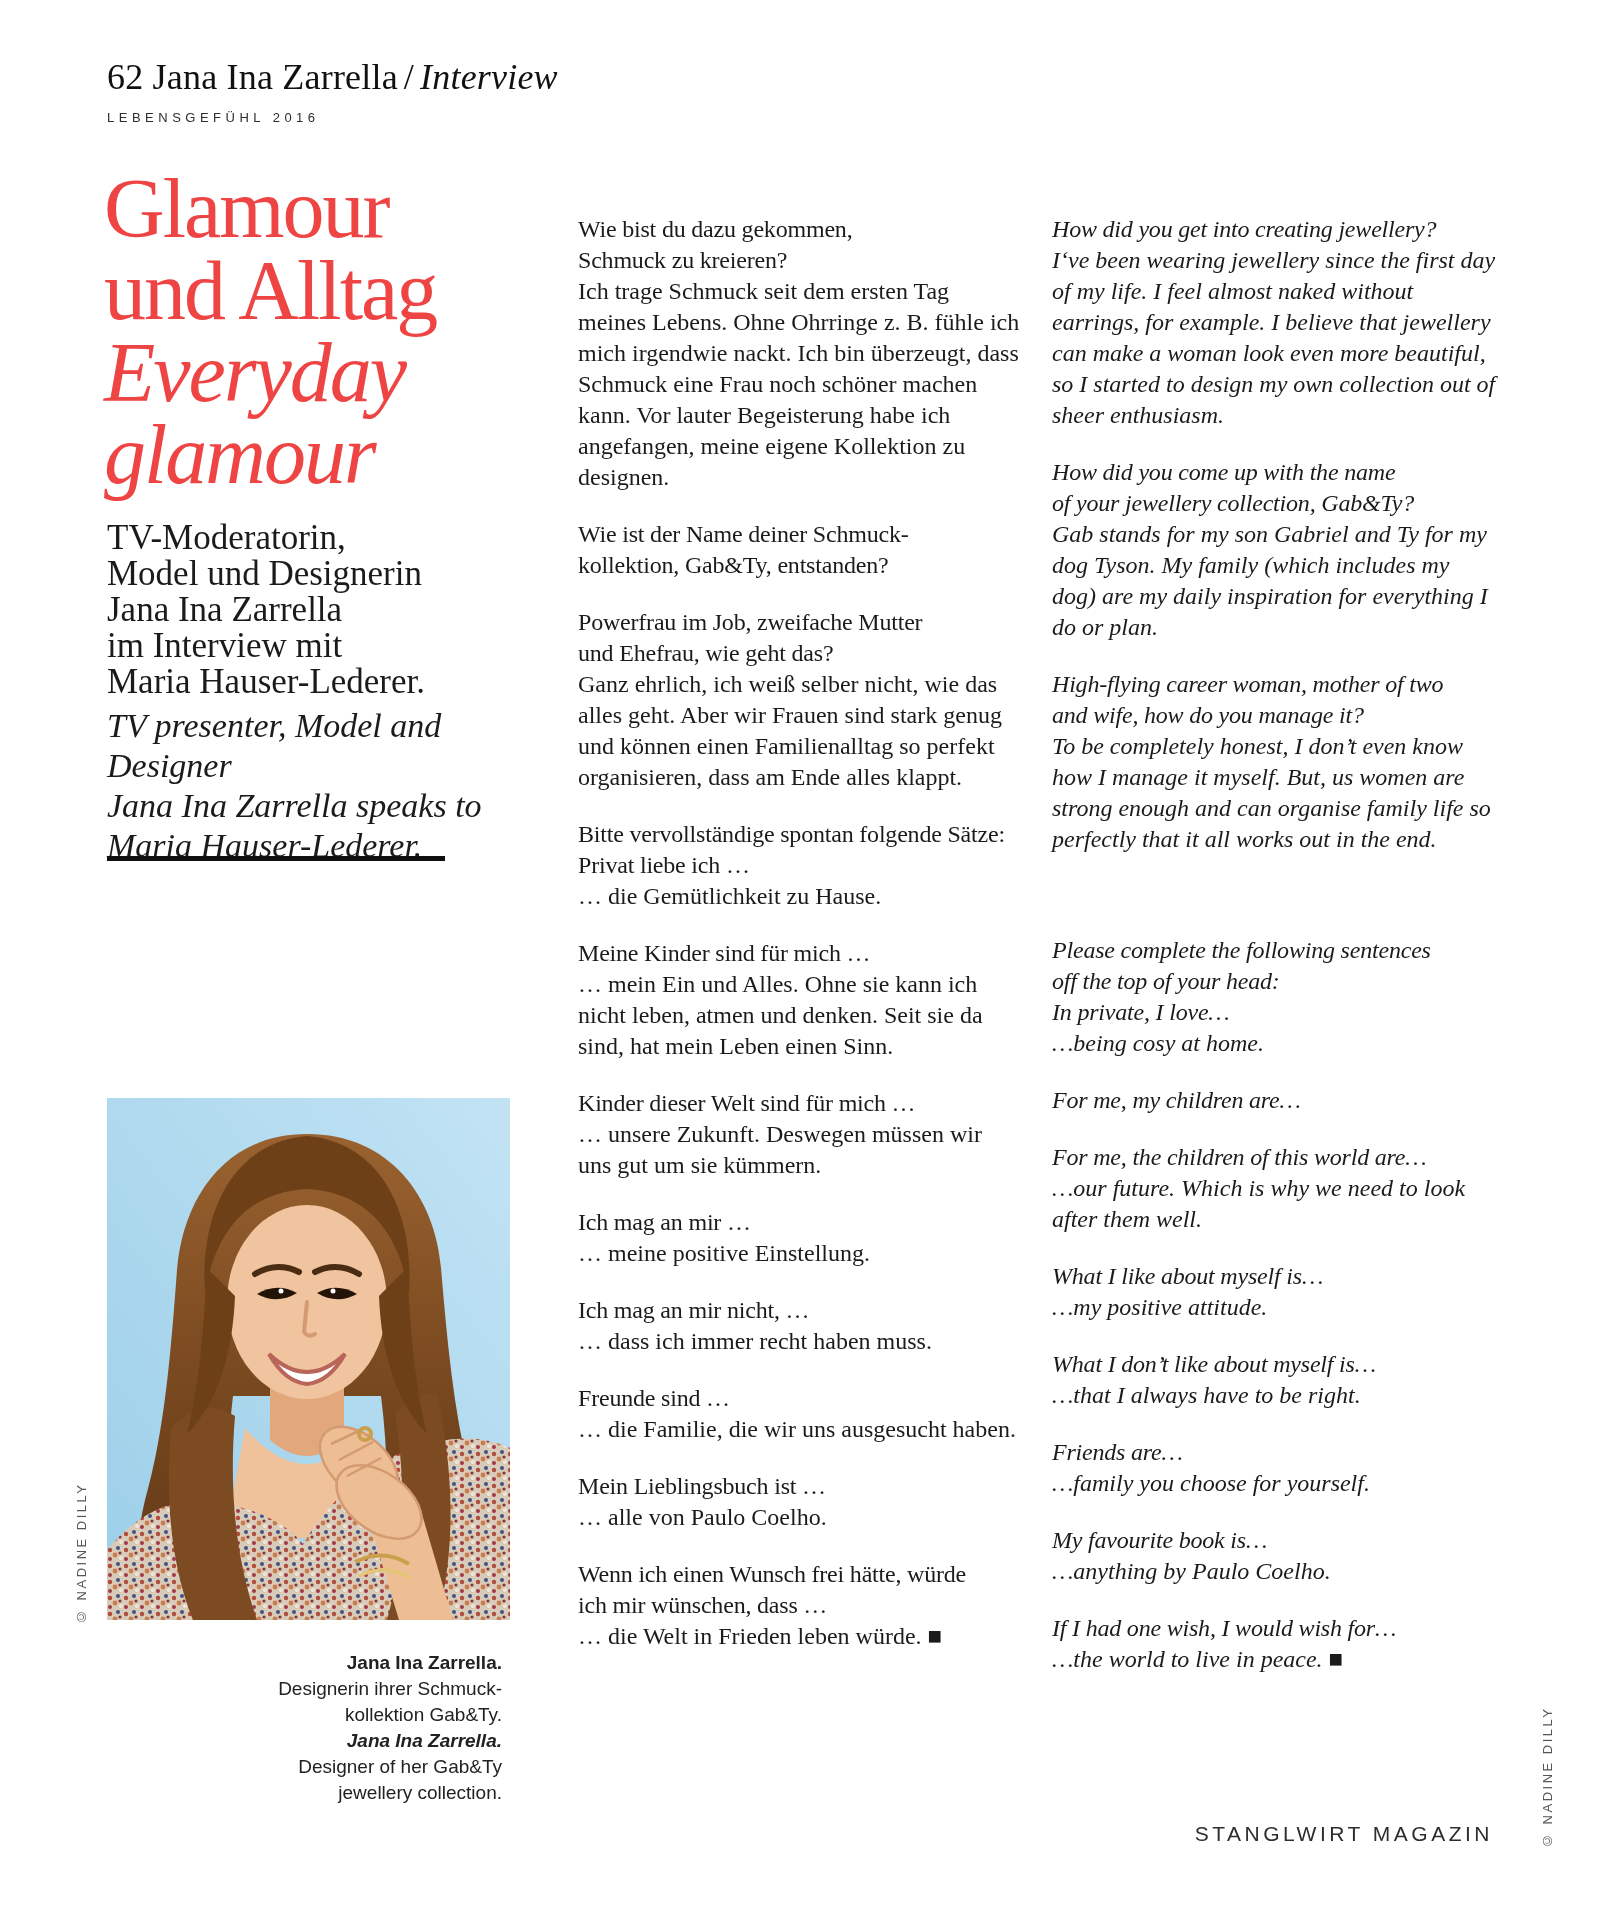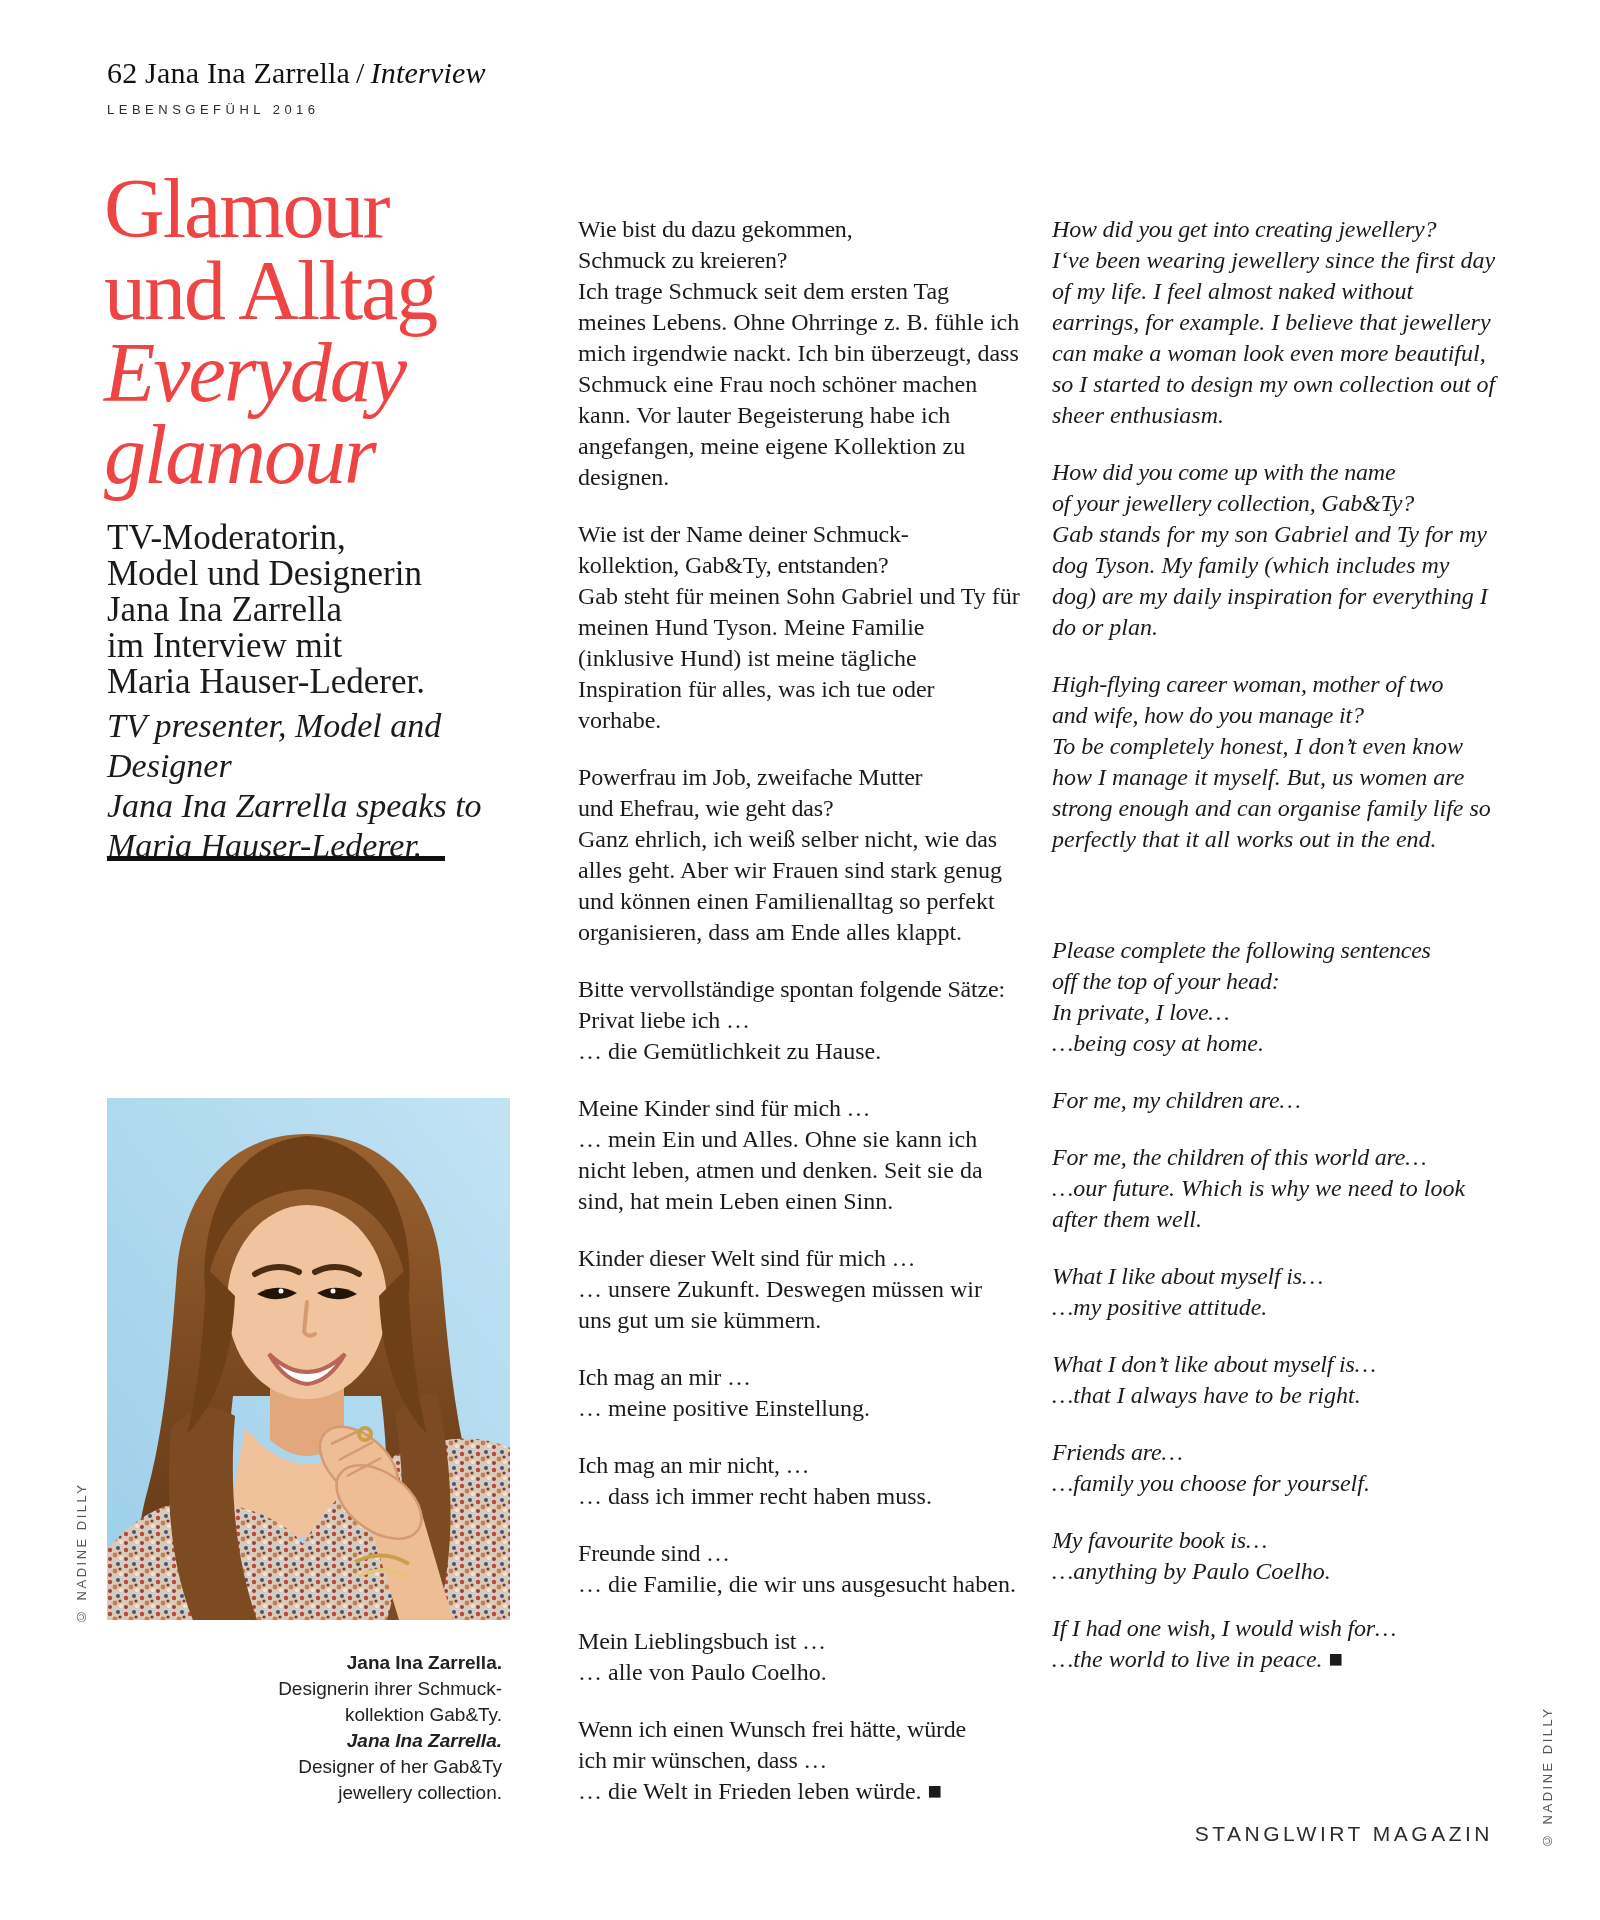--- a/index.html
+++ b/index.html
@@ -3,21 +3,21 @@
 <meta charset="utf-8">
 <style>
   html,body { margin:0; padding:0; background:#e8e8e8; }
   .page {
     position:relative; width:1600px; height:1920px; margin:0 auto;
     background:#ffffff; overflow:hidden;
     font-family:"Liberation Serif", serif; color:#1b1b1b;
   }
   
   .header { position:absolute; left:107px; top:56px; }
-  .header-title { font-size:30px; letter-spacing:0.2px; color:#111; }
+  .header-title { font-size:36px; letter-spacing:0.2px; color:#111; }
   .header-title .sep { padding:0 6px; }
   .header-title .it { font-style:italic; }
   .header-sub {
     margin-top:12px; font-family:"Liberation Sans", sans-serif;
     font-size:13px; letter-spacing:4.5px; color:#2d2d2d;
   }
   
   .headline { position:absolute; left:104px; top:168px; font-size:84px; line-height:82px; letter-spacing:-2px; color:#ef4444; }
   .headline .it { font-style:italic; }
   
@@ -161,21 +161,20 @@
 
   <div class="col col-de">
       <div class="qa">
         <div class="q">Wie bist du dazu gekommen,
 Schmuck zu kreieren?</div>
         <div class="a">Ich trage Schmuck seit dem ersten Tag meines Lebens. Ohne Ohrringe z. B. fühle ich mich irgendwie nackt. Ich bin überzeugt, dass Schmuck eine Frau noch schöner machen kann. Vor lauter Begeisterung habe ich angefangen, meine eigene Kollektion zu designen.</div>
       </div>
       <div class="qa">
         <div class="q">Wie ist der Name deiner Schmuck-
 kollektion, Gab&amp;Ty, entstanden?</div>
-        <div class="a">Gab steht für meinen Sohn Gabriel und Ty für meinen Hund Tyson. Meine Familie (inklusive Hund) ist meine tägliche Inspiration für alles, was ich tue oder vorhabe.</div>
       </div>
       <div class="qa">
         <div class="q">Powerfrau im Job, zweifache Mutter
 und Ehefrau, wie geht das?</div>
         <div class="a">Ganz ehrlich, ich weiß selber nicht, wie das alles geht. Aber wir Frauen sind stark genug und können einen Familienalltag so perfekt organisieren, dass am Ende alles klappt.</div>
       </div>
       <div class="qa">
         <div class="q">Bitte vervollständige spontan folgende Sätze:
 Privat liebe ich …</div>
         <div class="a">… die Gemütlichkeit zu Hause.</div>

